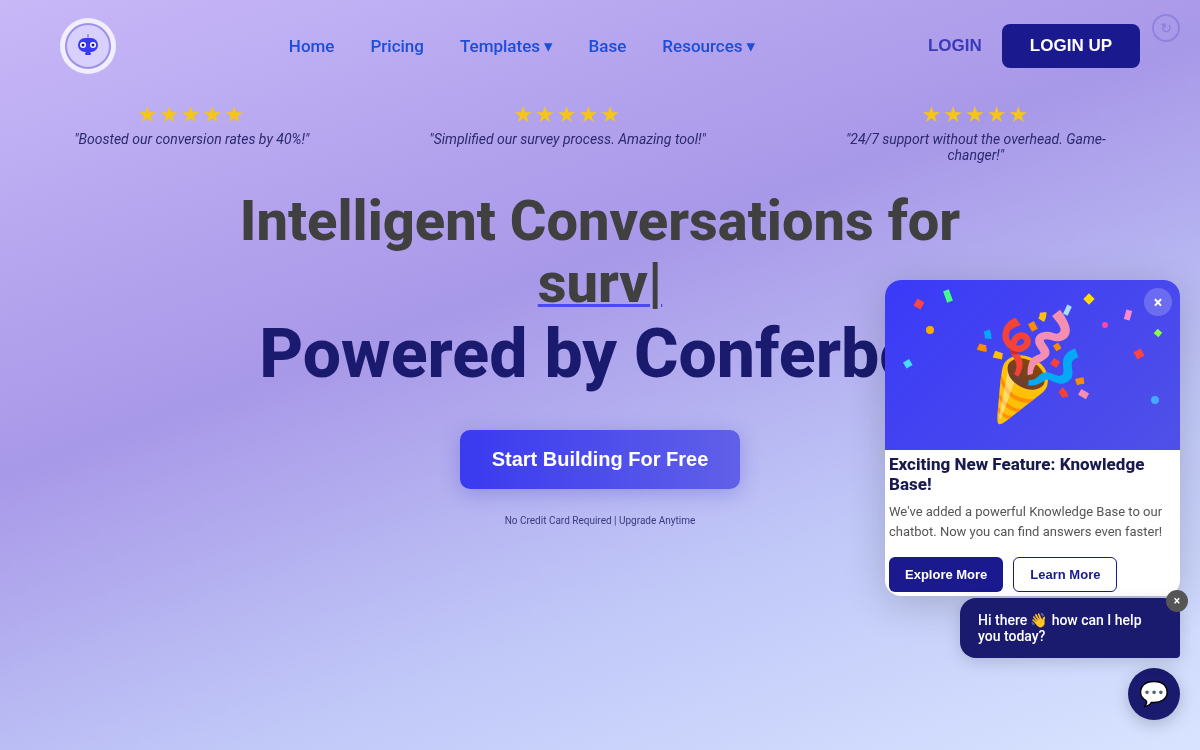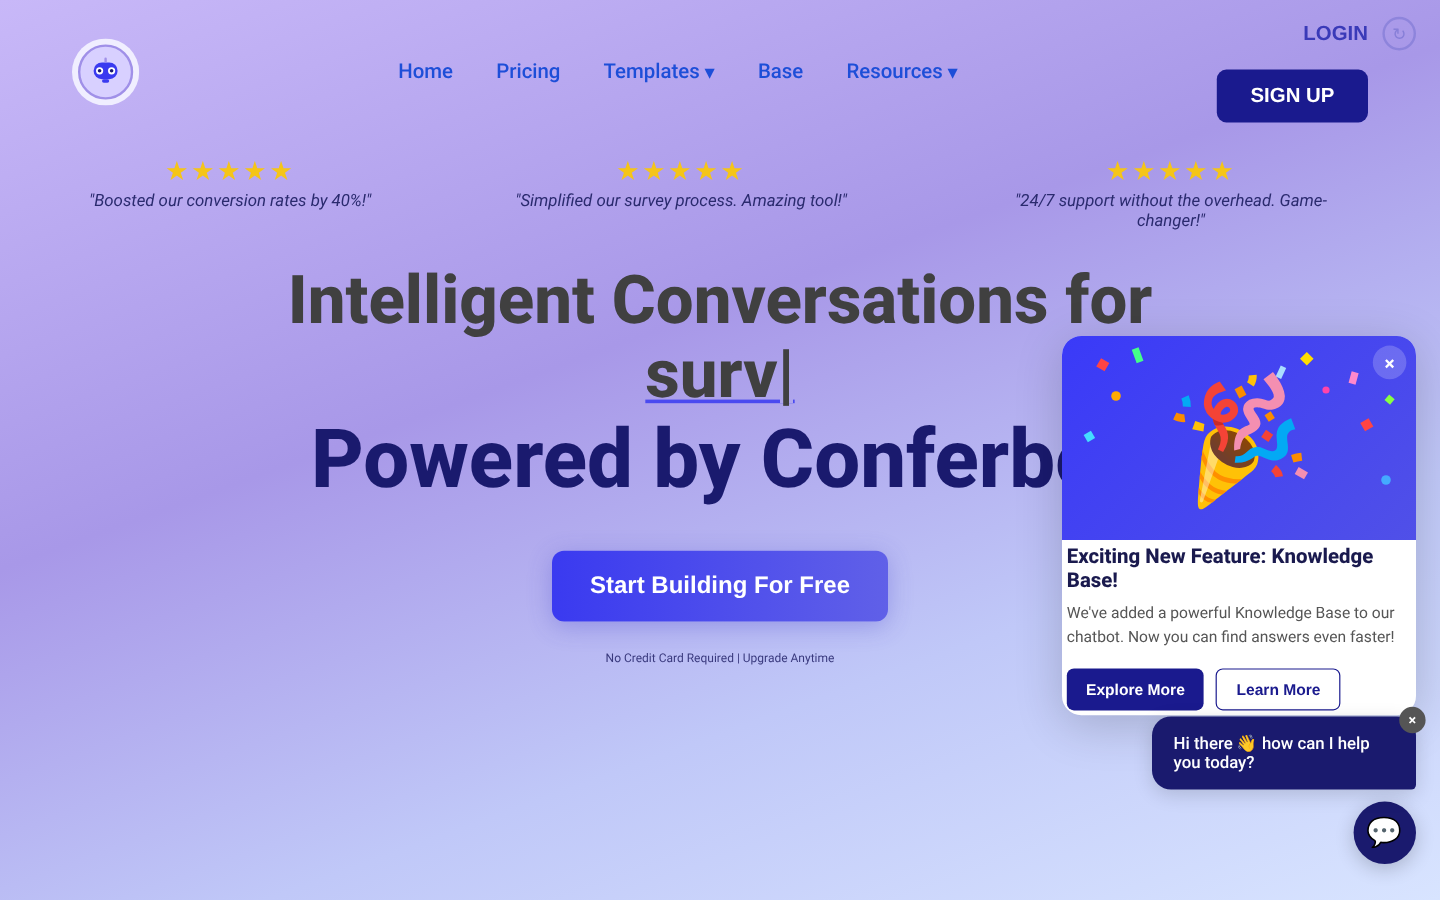--- a/index.html
+++ b/index.html
@@ -40,23 +40,22 @@
       font-size: 17px;
       font-weight: 500;
       cursor: pointer;
       text-decoration: none;
       display: flex;
       align-items: center;
       gap: 4px;
     }
     .nav-actions {
       display: flex;
-      align-items: flex-end;
+      align-items: center;
       gap: 20px;
-      flex-direction: column;
     }
     .login-btn {
       color: #3a3ab8;
       font-size: 17px;
       font-weight: 600;
       cursor: pointer;
       background: none;
       border: none;
     }
     .signup-btn {
@@ -331,21 +330,21 @@
     </a>
     <a class="nav-link">Base</a>
     <a class="nav-link">
       <span>Resources</span>
       <span>▾</span>
     </a>
   </div>
 
   <div class="nav-actions">
     <button class="login-btn">LOGIN</button>
-    <button class="signup-btn">SIGN UP</button>
+    <button class="signup-btn">LOGIN UP</button>
   </div>
 </nav>
 
 <div class="scroll-indicator">↻</div>
 
 <div class="reviews-bar">
   <div class="review-item">
     <div class="stars">★★★★★</div>
     <div class="review-text">"Boosted our conversion rates by 40%!"</div>
   </div>

